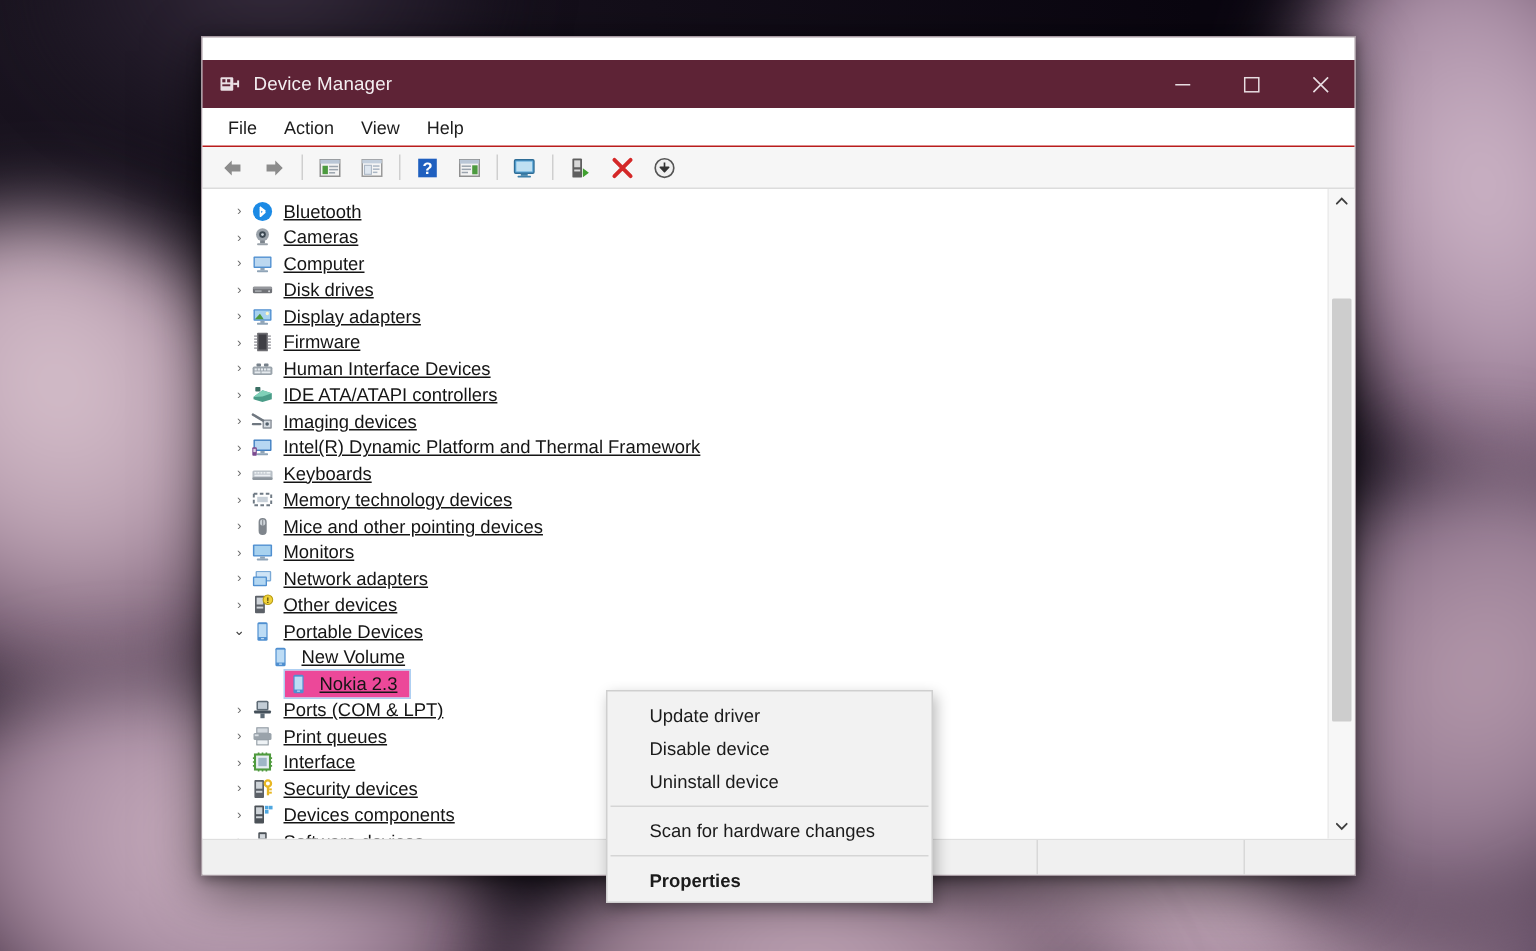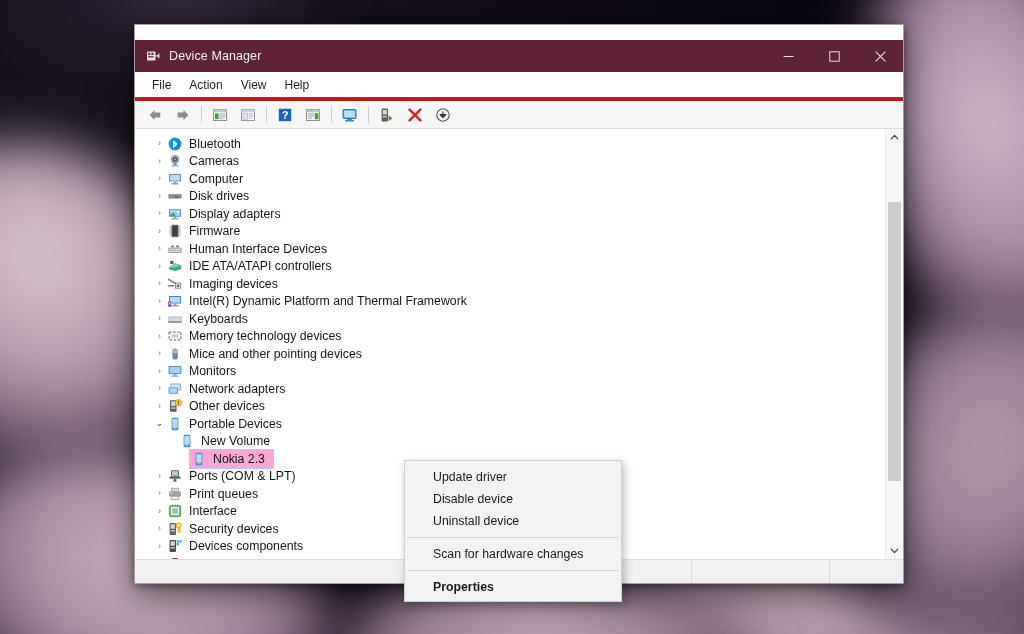--- a/index.html
+++ b/index.html
@@ -79,21 +79,21 @@
     line-height: 1;
   }
 
   
   #menubar {
     height: 25px; min-height: 25px;
     background: #ffffff;
     display: flex;
     align-items: center;
     padding-left: 8px;
-    border-bottom: 4px solid #b91c1c;
+    border-bottom: 1px solid #b91c1c;
   }
   .menu-item {
     font-size: 12px;
     color: #1d1d1d;
     padding: 3px 9px;
     border-radius: 2px;
   }
 
   
   #toolbar {
@@ -151,24 +151,24 @@
   }
   .chev.open { color: #3c3c3c; }
   .ico {
     width: 16px; height: 16px;
     flex: none;
     margin-right: 6px;
     position: relative;
   }
   .label { padding-right: 4px; }
   .row.selected .label-wrap {
-    background: #f9a8d4;
+    background: #ec4899;
     outline: 1px solid #aecff2;
   }
-  .label-wrap { display: flex; align-items: center; padding: 1px 4px 1px 1px; }
+  .label-wrap { display: flex; align-items: center; padding: 1px 4px 1px 1px; text-decoration: underline; }
 
   
   #vscroll {
     width: 17px;
     background: #f7f7f7;
     border-left: 1px solid #ececec;
     position: relative;
     flex: none;
   }
   .sb-arrow {

